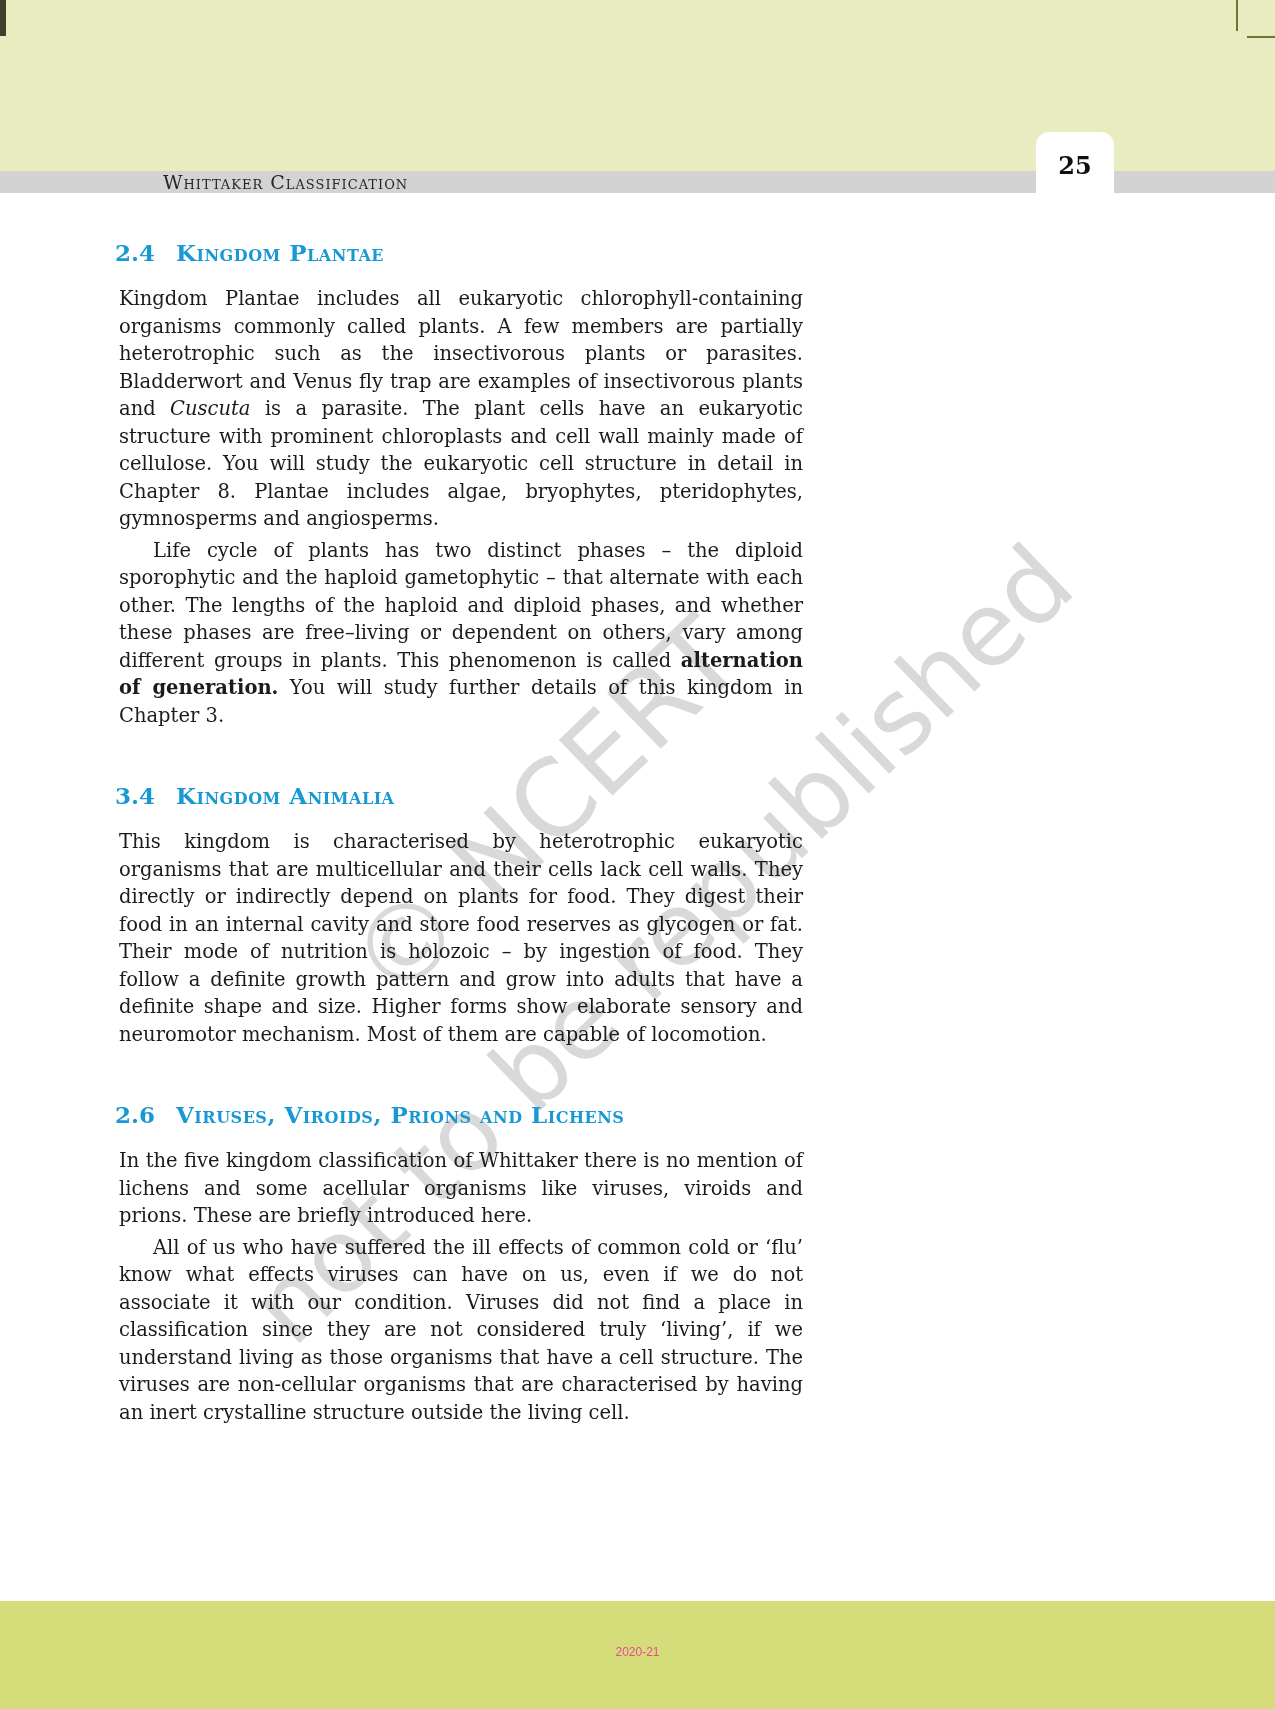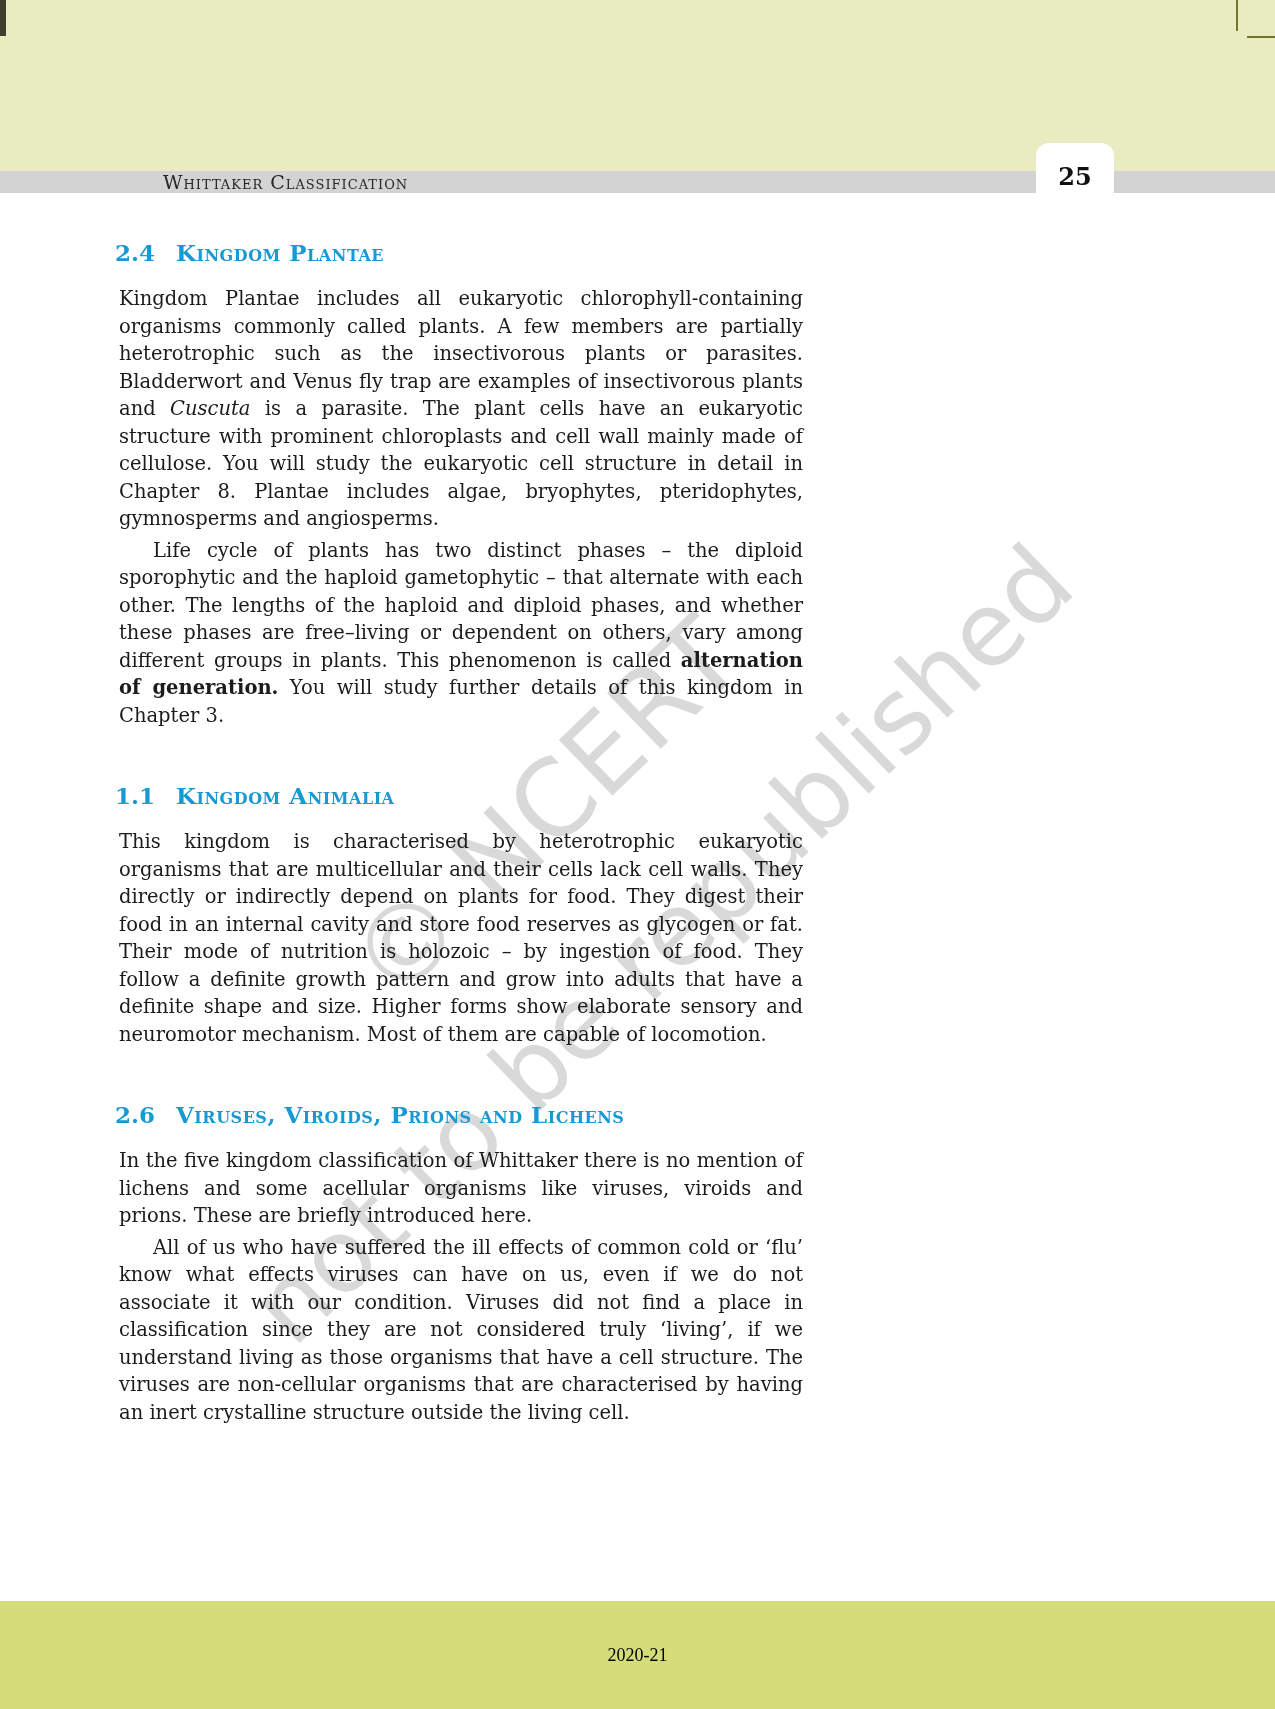--- a/index.html
+++ b/index.html
@@ -15,21 +15,21 @@
   .corner-notch{ position:absolute; left:0; top:0; width:6px; height:36px; background:#3f3f30; z-index:2; }
   .corner-mark-v { position:absolute; left:1236px; top:0;    width:2px;  height:31px; background:#72752e; z-index:2; }
   .corner-mark-h { position:absolute; left:1247px; top:36px; width:28px; height:2px;  background:#72752e; z-index:2; }
 
   
   .running-header {
     position:absolute; left:163px; top:171px; height:22px; line-height:22px;
     font-variant:small-caps; font-size:19px; letter-spacing:1px; color:#272727; z-index:3;
   }
   .page-tab {
-    position:absolute; left:1036px; top:143px; width:78px; height:63px;
+    position:absolute; left:1036px; top:132px; width:78px; height:63px;
     background:#ffffff; border-radius:13px 13px 0 0; z-index:3; text-align:center;
   }
   .page-num { display:inline-block; margin-top:19px; font-size:24px; font-weight:bold; color:#101010; }
 
   
   .wm {
     position:absolute; z-index:1; color:#d9d9d9; white-space:nowrap;
     font-family:"DejaVu Sans", sans-serif; font-weight:normal;
     transform:rotate(-44deg);
   }
@@ -46,21 +46,21 @@
     color:#1b1b1b;
   }
   .sec-head + .para { margin-top:17px; }
   .para.indent { text-indent:34px; }
   .para em { font-style:italic; }
   .para strong { font-weight:bold; }
 
   
   .footer-year {
     position:absolute; left:0; top:1645px; width:1275px; text-align:center;
-    font-family:Liberation Serif, serif; font-size:18px; color:#000000; z-index:2;
+    font-family:Liberation Sans, sans-serif; font-size:12px; color:#ec4899; z-index:2;
   }
 </style>
 </head>
 <body>
 
 <div class="band-top"></div>
 <div class="band-gray"></div>
 <div class="band-bottom"></div>
 <div class="corner-notch"></div>
 <div class="corner-mark-v"></div>
@@ -78,21 +78,21 @@
     <div class="section">
       <div class="sec-head">
         <span class="sec-num">2.4</span>
         <span class="sec-title">Kingdom Plantae</span>
       </div>
       <p class="para"><span>Kingdom Plantae includes all eukaryotic chlorophyll-containing organisms commonly called plants. A few members are partially heterotrophic such as the insectivorous plants or parasites. Bladderwort and Venus fly trap are examples of insectivorous plants and </span><em>Cuscuta</em><span> is a parasite. The plant cells have an eukaryotic structure with prominent chloroplasts and cell wall mainly made of cellulose. You will study the eukaryotic cell structure in detail in Chapter 8. Plantae includes algae, bryophytes, pteridophytes, gymnosperms and angiosperms.</span></p>
       <p class="para indent"><span>Life cycle of plants has two distinct phases – the diploid sporophytic and the haploid gametophytic – that alternate with each other. The lengths of the haploid and diploid phases, and whether these phases are free–living or dependent on others, vary among different groups in plants. This phenomenon is called </span><strong>alternation of generation.</strong><span> You will study further details of this kingdom in Chapter 3.</span></p>
     </div>
     <div class="section">
       <div class="sec-head">
-        <span class="sec-num">1.1</span>
+        <span class="sec-num">3.4</span>
         <span class="sec-title">Kingdom Animalia</span>
       </div>
       <p class="para"><span>This kingdom is characterised by heterotrophic eukaryotic organisms that are multicellular and their cells lack cell walls. They directly or indirectly depend on plants for food. They digest their food in an internal cavity and store food reserves as glycogen or fat. Their mode of nutrition is holozoic – by ingestion of food. They follow a definite growth pattern and grow into adults that have a definite shape and size. Higher forms show elaborate sensory and neuromotor mechanism. Most of them are capable of locomotion.</span></p>
     </div>
     <div class="section">
       <div class="sec-head">
         <span class="sec-num">2.6</span>
         <span class="sec-title">Viruses, Viroids, Prions and Lichens</span>
       </div>
       <p class="para"><span>In the five kingdom classification of Whittaker there is no mention of lichens and some acellular organisms like viruses, viroids and prions. These are briefly introduced here.</span></p>

